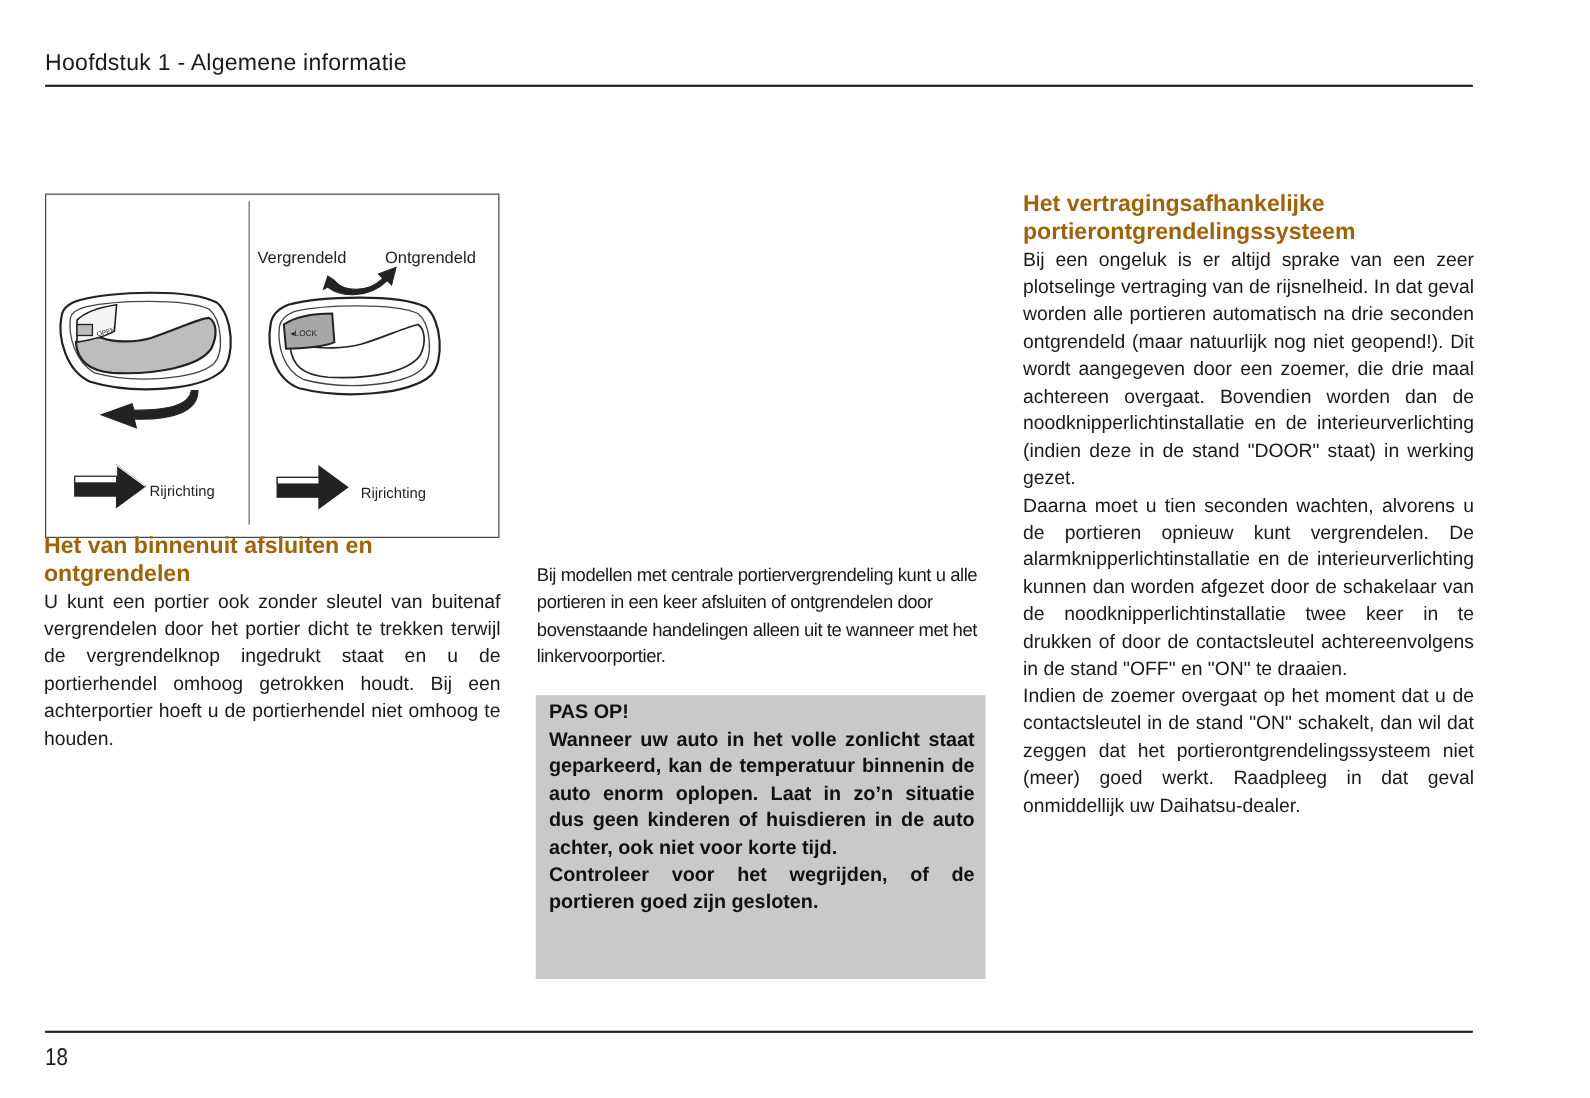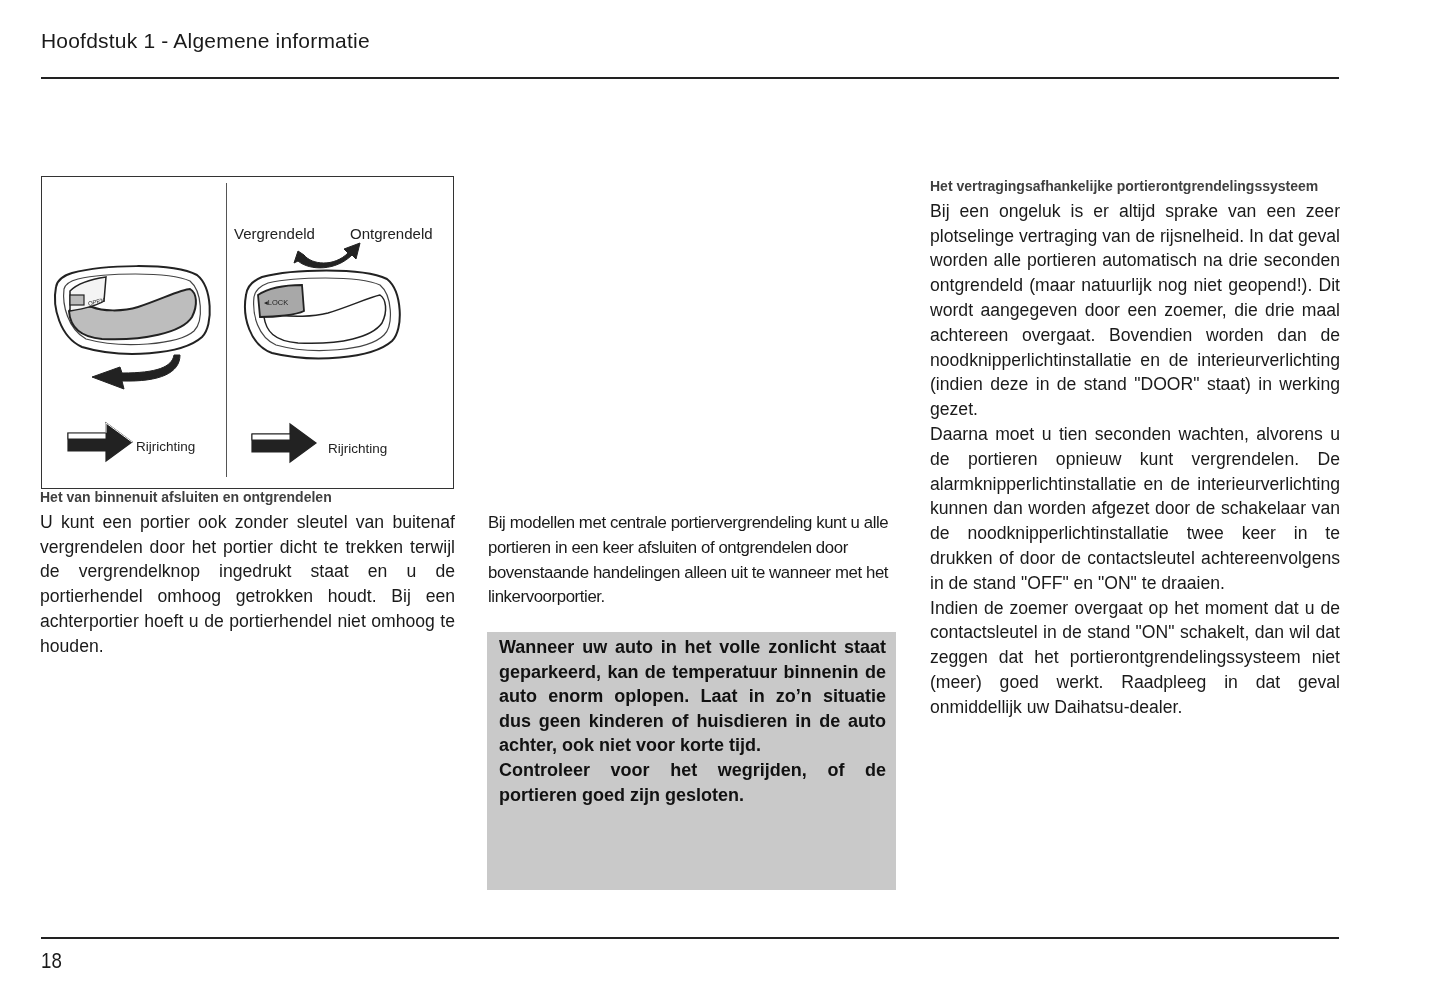--- a/index.html
+++ b/index.html
@@ -1,21 +1,21 @@
 <!DOCTYPE html>
 <html><head>
 <meta charset="utf-8">
 <style>
   html, body { margin: 0; padding: 0; background: #ffffff; }
   body {
     width: 1445px; height: 998px; position: relative; overflow: hidden;
     font-family: "Liberation Sans", sans-serif; color: #1a1a1a;
   }
   .header-title {
-    position: absolute; left: 41px; top: 29px;
+    position: absolute; left: 41px; top: 46px;
     font-size: 21px; letter-spacing: 0.2px; color: #1a1a1a;
   }
   .rule {
     position: absolute; left: 41px; width: 1298px; height: 2px; background: #222;
   }
   .rule.top { top: 77px; }
   .rule.bottom { top: 937px; }
   .page-number {
     position: absolute; left: 41px; top: 948px; font-size: 22px; color: #1a1a1a;
     transform: scaleX(0.85); transform-origin: left top;
@@ -25,21 +25,21 @@
     border: 1.5px solid #333; box-sizing: border-box; background: #fff;
   }
   .figure-divider {
     position: absolute; left: 184px; top: 6px; width: 1px; height: 294px; background: #555;
   }
   .figure svg { position: absolute; left: 0; top: 0; }
   .fig-label { font-family: "Liberation Sans", sans-serif; fill: #222; }
 
   .col { position: absolute; font-size: 17.6px; line-height: 24.8px; color: #1a1a1a; }
   .col p { margin: 0; }
-  .col h3 { margin: 0; font-size: 14px; line-height: 24.8px; font-weight: bold; color: #404040; }
+  .col h3 { margin: 0; font-size: 21px; line-height: 24.8px; font-weight: bold; color: #a16207; }
   .col-left { left: 40px; top: 485px; width: 415px; }
   .col-mid { left: 488px; top: 511px; width: 410px; font-size: 16.8px; letter-spacing: -0.4px; }
   .col-right { left: 930px; top: 174px; width: 410px; }
   .warning {
     position: absolute; left: 487px; top: 632px; width: 409px; height: 258px;
     background: #c9c9c9; box-sizing: border-box; padding: 3px 10px 0 12px;
     font-weight: bold; font-size: 18px; line-height: 24.6px; color: #111;
     text-align: justify;
   }
   .warning p { margin: 0; }
@@ -94,20 +94,21 @@
 <div class="col col-left justify">
   <h3>Het van binnenuit afsluiten en ontgrendelen</h3>
   <p>U kunt een portier ook zonder sleutel van buitenaf vergrendelen door het portier dicht te trekken terwijl de vergrendelknop ingedrukt staat en u de portierhendel omhoog getrokken houdt. Bij een achterportier hoeft u de portierhendel niet omhoog te houden.</p>
 </div>
 
 <div class="col col-mid">
   <p>Bij modellen met centrale portiervergrendeling kunt u alle portieren in een keer afsluiten of ontgrendelen door bovenstaande handelingen alleen uit te wanneer met het linkervoorportier.</p>
 </div>
 
 <div class="warning" style="background: rgb(201, 201, 201);">
+  <p>PAS OP!</p>
   <p>Wanneer uw auto in het volle zonlicht staat geparkeerd, kan de temperatuur binnenin de auto enorm oplopen. Laat in zo’n situatie dus geen kinderen of huisdieren in de auto achter, ook niet voor korte tijd.</p>
   <p>Controleer voor het wegrijden, of de portieren goed zijn gesloten.</p>
 </div>
 
 <div class="col col-right justify">
   <h3>Het vertragingsafhankelijke portierontgrendelingssysteem</h3>
   <p>Bij een ongeluk is er altijd sprake van een zeer plotselinge vertraging van de rijsnelheid. In dat geval worden alle portieren automatisch na drie seconden ontgrendeld (maar natuurlijk nog niet geopend!). Dit wordt aangegeven door een zoemer, die drie maal achtereen overgaat. Bovendien worden dan de noodknipperlichtinstallatie en de interieurverlichting (indien deze in de stand "DOOR" staat) in werking gezet.</p>
   <p>Daarna moet u tien seconden wachten, alvorens u de portieren opnieuw kunt vergrendelen. De alarmknipperlichtinstallatie en de interieurverlichting kunnen dan worden afgezet door de schakelaar van de noodknipperlichtinstallatie twee keer in te drukken of door de contactsleutel achtereenvolgens in de stand "OFF" en "ON" te draaien.</p>
   <p>Indien de zoemer overgaat op het moment dat u de contactsleutel in de stand "ON" schakelt, dan wil dat zeggen dat het portierontgrendelingssysteem niet (meer) goed werkt. Raadpleeg in dat geval onmiddellijk uw Daihatsu-dealer.</p>
 </div>

